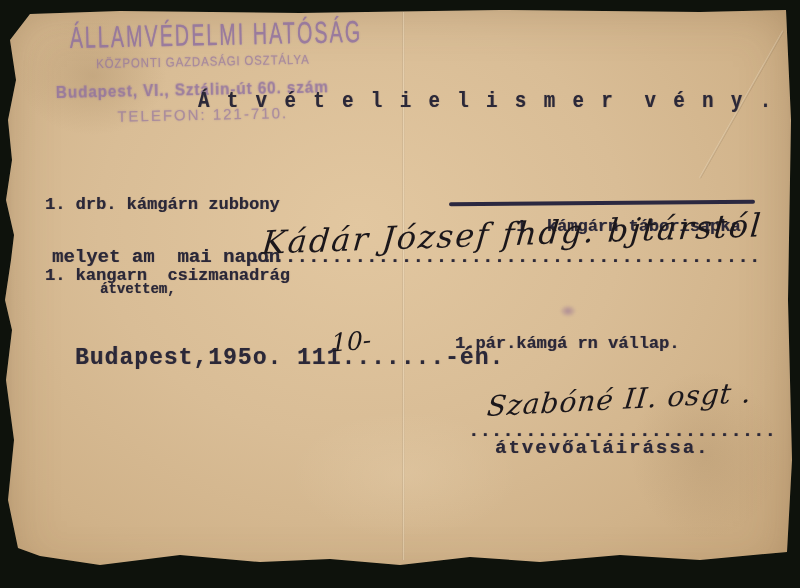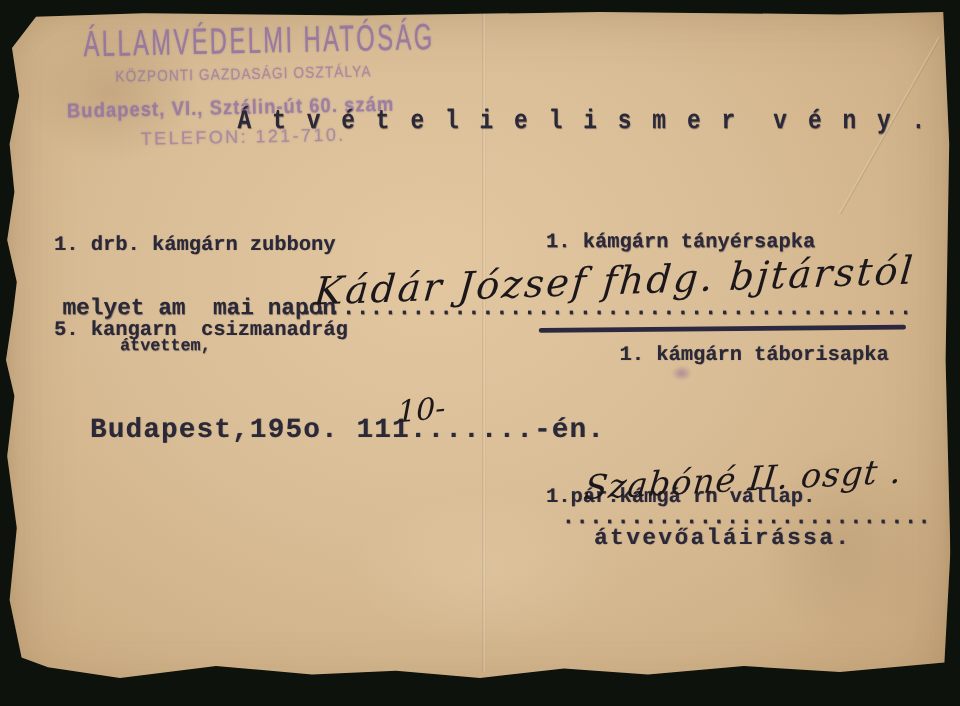--- a/index.html
+++ b/index.html
@@ -89,25 +89,24 @@
     <div class="stamp-l1">ÁLLAMVÉDELMI HATÓSÁG</div>
     <div class="stamp-l2">KÖZPONTI GAZDASÁGI OSZTÁLYA</div>
     <div class="stamp-l3">Budapest, VI., Sztálin-út 60. szám</div>
     <div class="stamp-l4">TELEFON: 121-710.</div>
   </div>
 
   <div class="typed title">Á t v é t e l i e l i s m e r  v é n y .</div>
 
   <div class="typed col col-left">
     <span class="item-row">1. drb. kámgárn zubbony</span>
-    <span class="item-row">5. kangarn  csizmanadrág</span>
+    <span class="item-row">1. kangarn  csizmanadrág</span>
   </div>
 
   <div class="typed col col-right">
-    <span class="item-row">1. kámgárn tányérsapka</span>
     <span class="item-row">
       <span>1. kámgárn táborisapka</span>
       <span class="strike-line"></span>
     </span>
     <span class="item-row">1.pár.kámgá rn vállap.</span>
   </div>
 
   <div class="typed body-line">melyet am  mai napon</div>
   <div class="typed dots-recipient">............................................</div>
   <div class="hand hand-recipient">Kádár József fhdg. bjtárstól</div>

